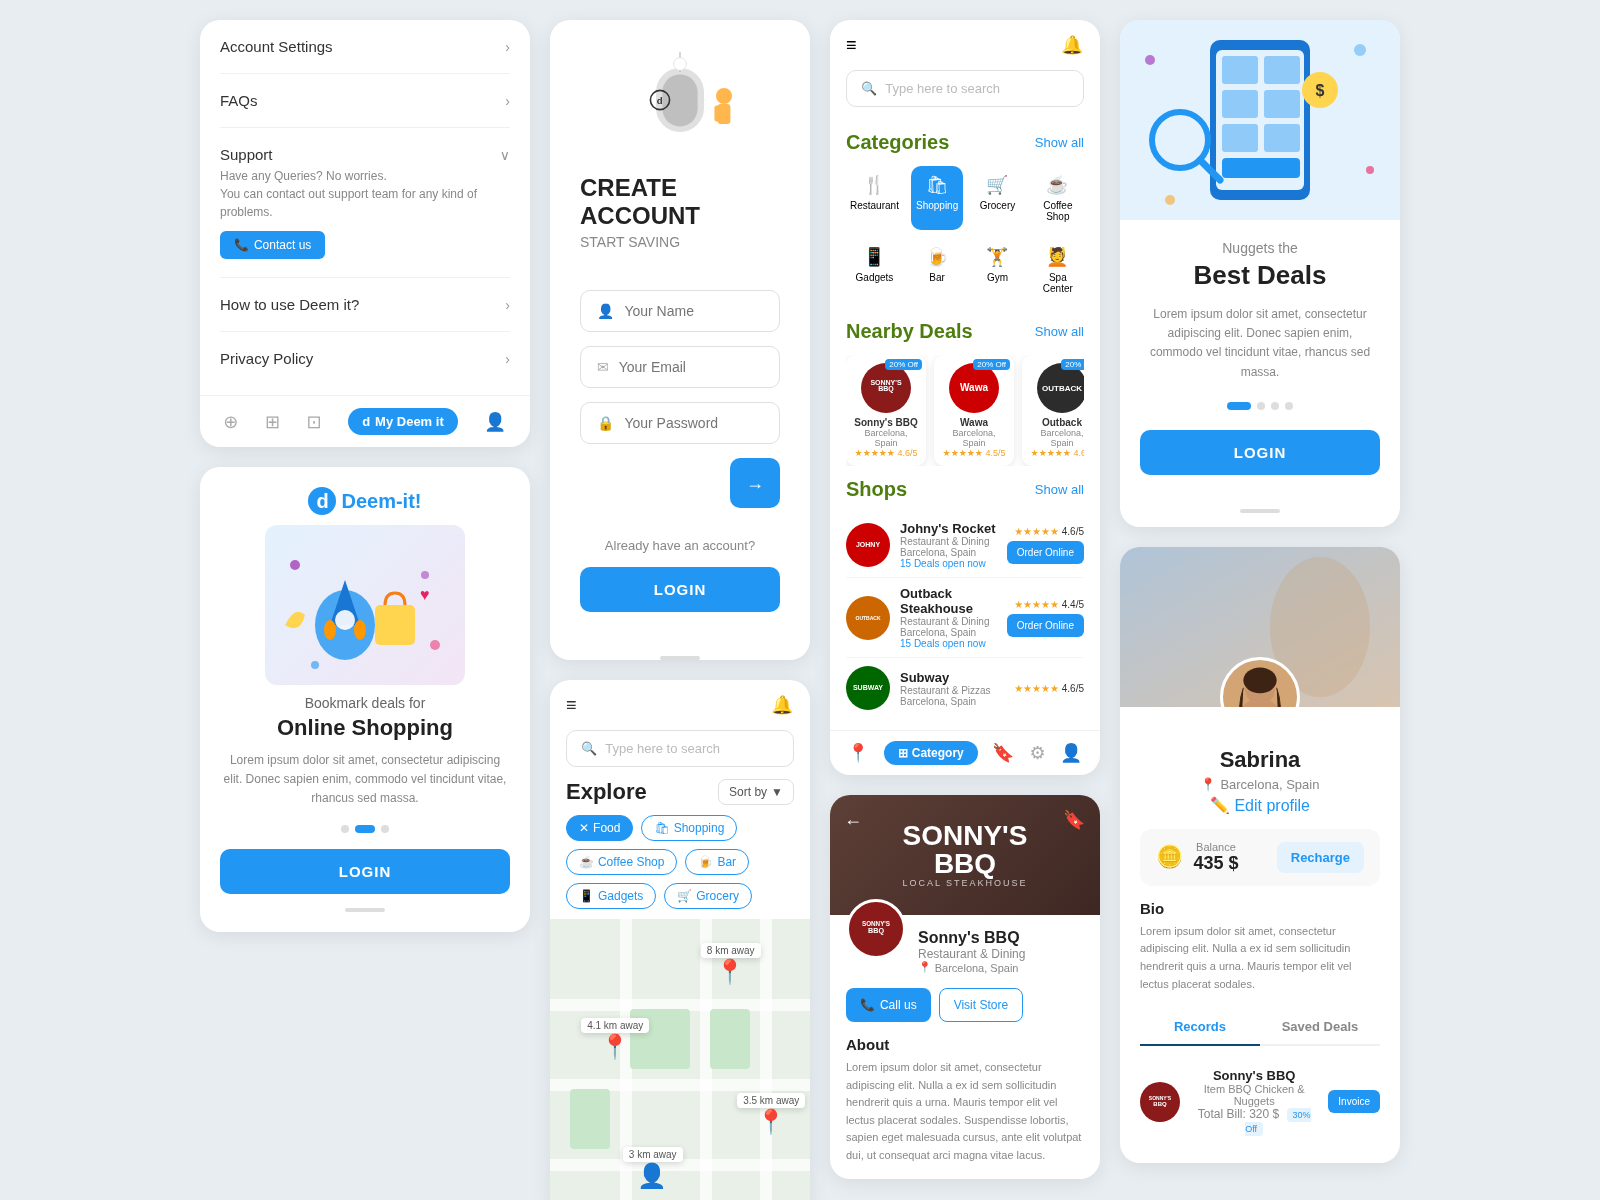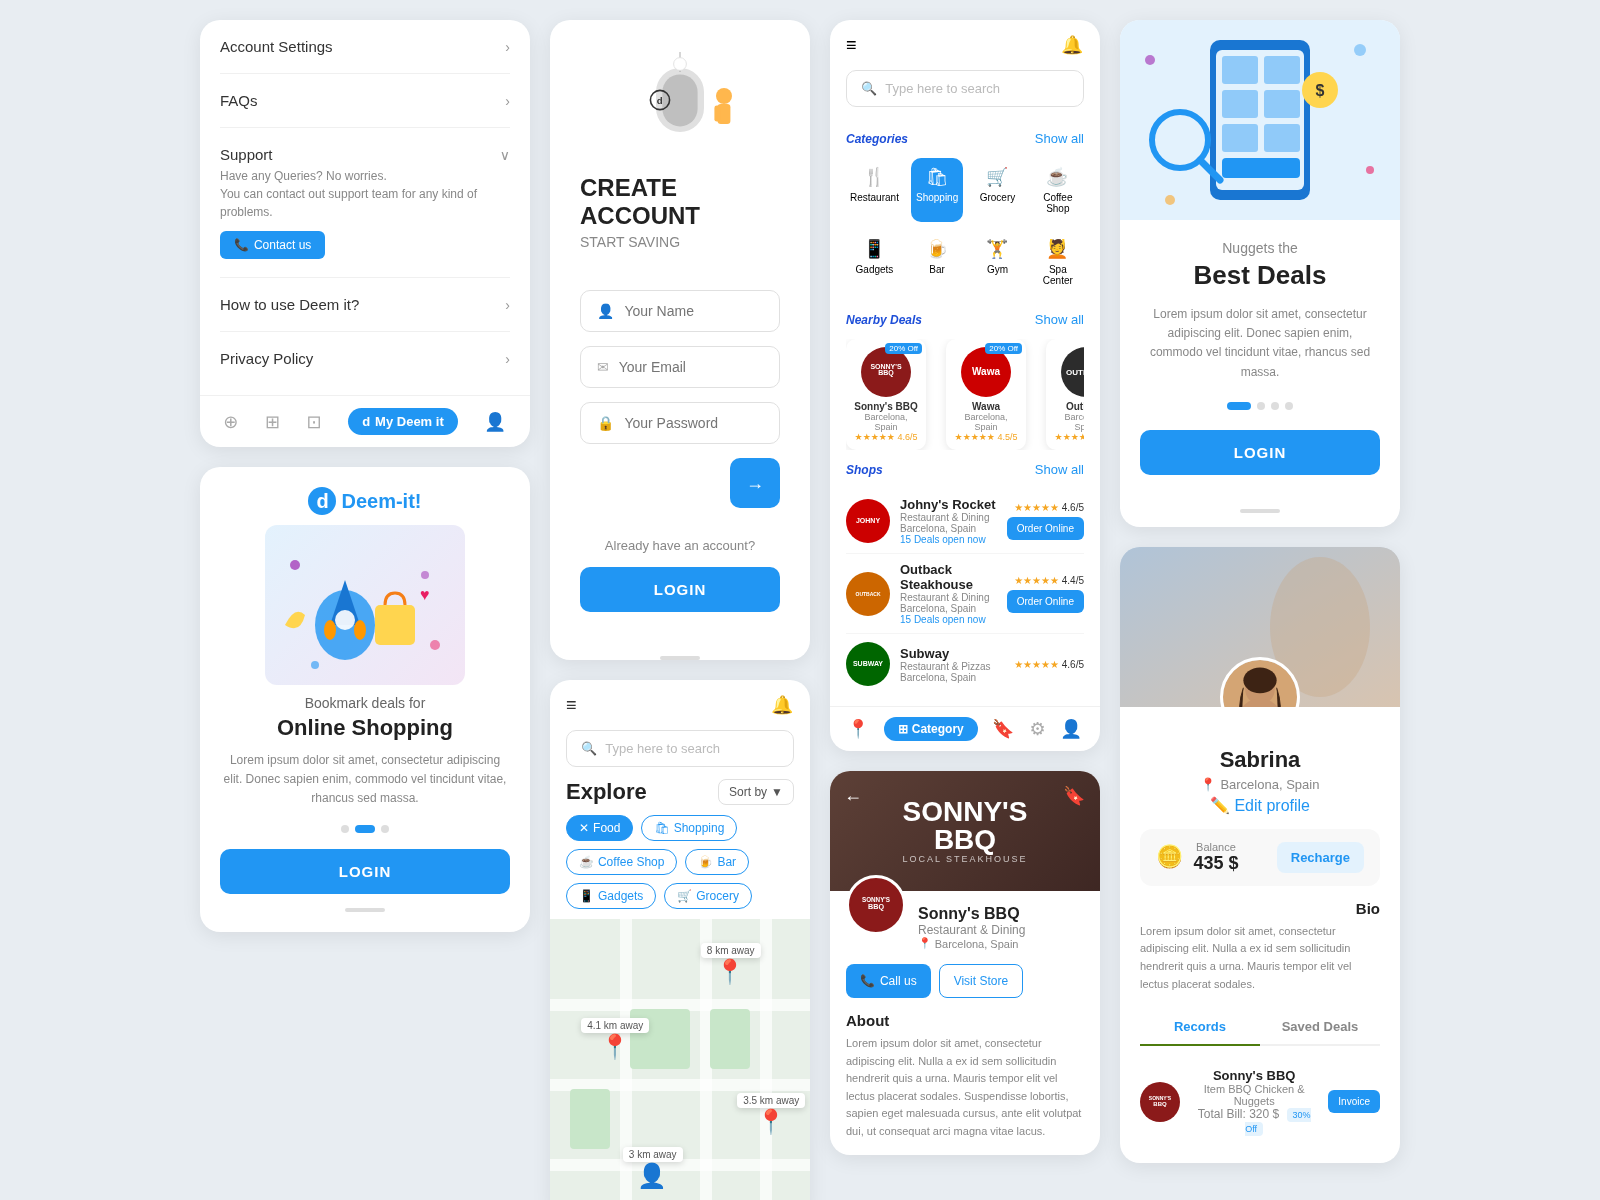--- a/index.html
+++ b/index.html
@@ -234,29 +234,29 @@
       font-size: 10px;
       box-shadow: 0 2px 6px rgba(0,0,0,0.15);
       white-space: nowrap;
     }
 
     
     .main-app-card { padding: 0; }
     .app-header { padding: 14px 16px; display: flex; align-items: center; justify-content: space-between; }
     .categories-section { padding: 0 16px 12px; }
     .section-header { display: flex; align-items: center; justify-content: space-between; margin-bottom: 12px; }
-    .section-title { font-size: 12px; font-weight: 700; color: #1d4ed8; font-style: italic; }
+    .section-title { font-size: 20px; font-weight: 700; color: #4d7c0f; }
     .show-all { font-size: 13px; color: #2196F3; cursor: pointer; }
     .category-grid { display: grid; grid-template-columns: repeat(4, 1fr); gap: 8px; margin-bottom: 6px; }
     .cat-item { text-align: center; padding: 8px 4px; border-radius: 10px; cursor: pointer; }
     .cat-item.active { background: #2196F3; color: #fff; }
     .cat-icon { font-size: 18px; margin-bottom: 4px; }
     .cat-label { font-size: 10px; }
     .nearby-section { padding: 0 16px 12px; }
-    .deals-row { display: flex; gap: 20px; overflow-x: auto; }
+    .deals-row { display: flex; gap: 8px; overflow-x: auto; }
     .deal-card {
       min-width: 80px;
       background: #fff;
       border-radius: 10px;
       box-shadow: 0 2px 8px rgba(0,0,0,0.1);
       padding: 8px;
       text-align: center;
       position: relative;
     }
     .deal-badge {
@@ -440,33 +440,33 @@
       background: #e3f2fd;
       color: #2196F3;
       border: none;
       border-radius: 8px;
       padding: 8px 14px;
       font-size: 13px;
       font-weight: 600;
       cursor: pointer;
     }
     .bio-section { text-align: left; margin-bottom: 16px; }
-    .bio-title { font-size: 15px; font-weight: 700; color: #222; margin-bottom: 6px; text-align: right; }
+    .bio-title { font-size: 15px; font-weight: 700; color: #222; margin-bottom: 6px; }
     .bio-text { font-size: 11px; color: #888; line-height: 1.6; }
     .profile-tabs { display: flex; border-bottom: 2px solid #f0f0f0; margin-bottom: 14px; }
     .profile-tab {
       flex: 1;
       text-align: center;
       padding: 10px;
       font-size: 13px;
       font-weight: 600;
       color: #888;
       cursor: pointer;
     }
-    .profile-tab.active { color: #2196F3; border-bottom: 2px solid #4d7c0f; margin-bottom: -2px; }
+    .profile-tab.active { color: #2196F3; border-bottom: 2px solid #0c4a6e; margin-bottom: -2px; }
     .saved-deal-item { display: flex; align-items: center; gap: 10px; padding: 8px 0; }
     .saved-deal-logo { width: 40px; height: 40px; border-radius: 50%; background: #8B1A1A; display: flex; align-items: center; justify-content: center; font-size: 7px; font-weight: 700; color: #fff; }
     .saved-deal-info { flex: 1; }
     .saved-deal-name { font-size: 13px; font-weight: 600; color: #222; }
     .saved-deal-item-name { font-size: 11px; color: #888; }
     .saved-deal-price { font-size: 12px; color: #888; }
     .invoice-btn {
       background: #2196F3;
       color: #fff;
       border: none;

